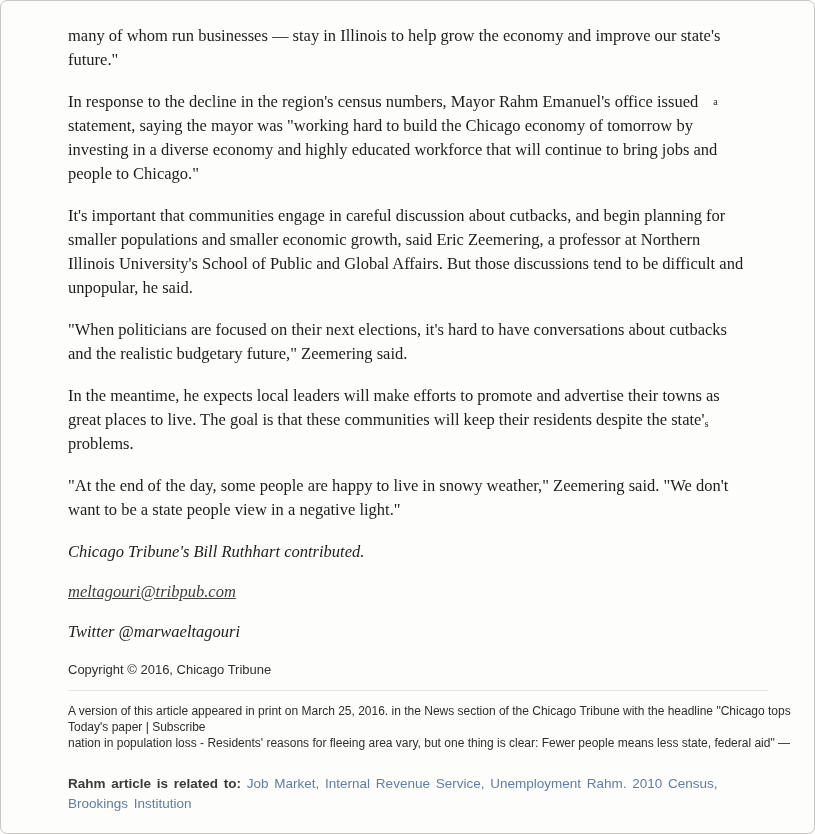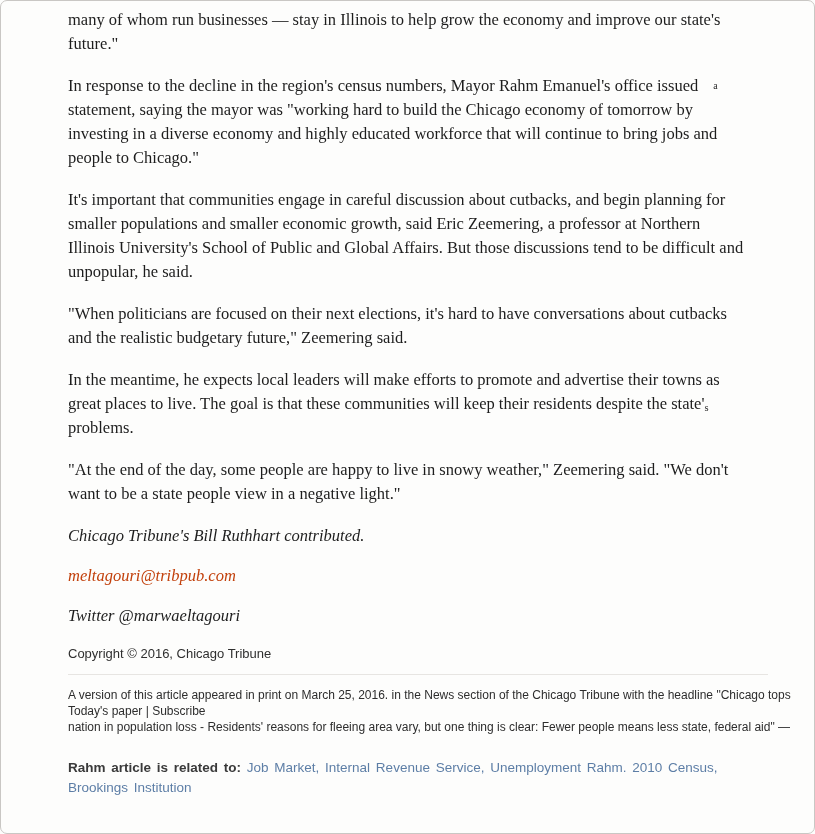--- a/index.html
+++ b/index.html
@@ -18,21 +18,21 @@
     height: 834px;
     border: 1px solid #c9c7c4;
     border-radius: 7px;
     background: #fdfdfc;
   }
   .content {
     position: absolute;
     left: 67px;
     top: 0;
     width: 706px;
-    padding-top: 7px;
+    padding-top: 23px;
   }
   .para { margin-bottom: 18px; }
   .line {
     height: 24px;
     line-height: 24px;
     font-size: 16.5px;
     white-space: nowrap;
     color: #1d1d1d;
   }
   .tiny-a {
@@ -52,21 +52,22 @@
     height: 24px;
     line-height: 24px;
     font-size: 16.5px;
     font-style: italic;
     white-space: nowrap;
   }
   .email-link {
     display: inline-block;
     font-style: italic;
     font-size: 16.5px;
-    color: #c2410c;
+    color: #404040;
+    text-decoration: underline;
     cursor: pointer;
   }
   .copyright {
     margin-top: 15px;
     font-family: "Liberation Sans", sans-serif;
     font-size: 13px;
     line-height: 16px;
     color: #2f2f2f;
   }
   .divider {

